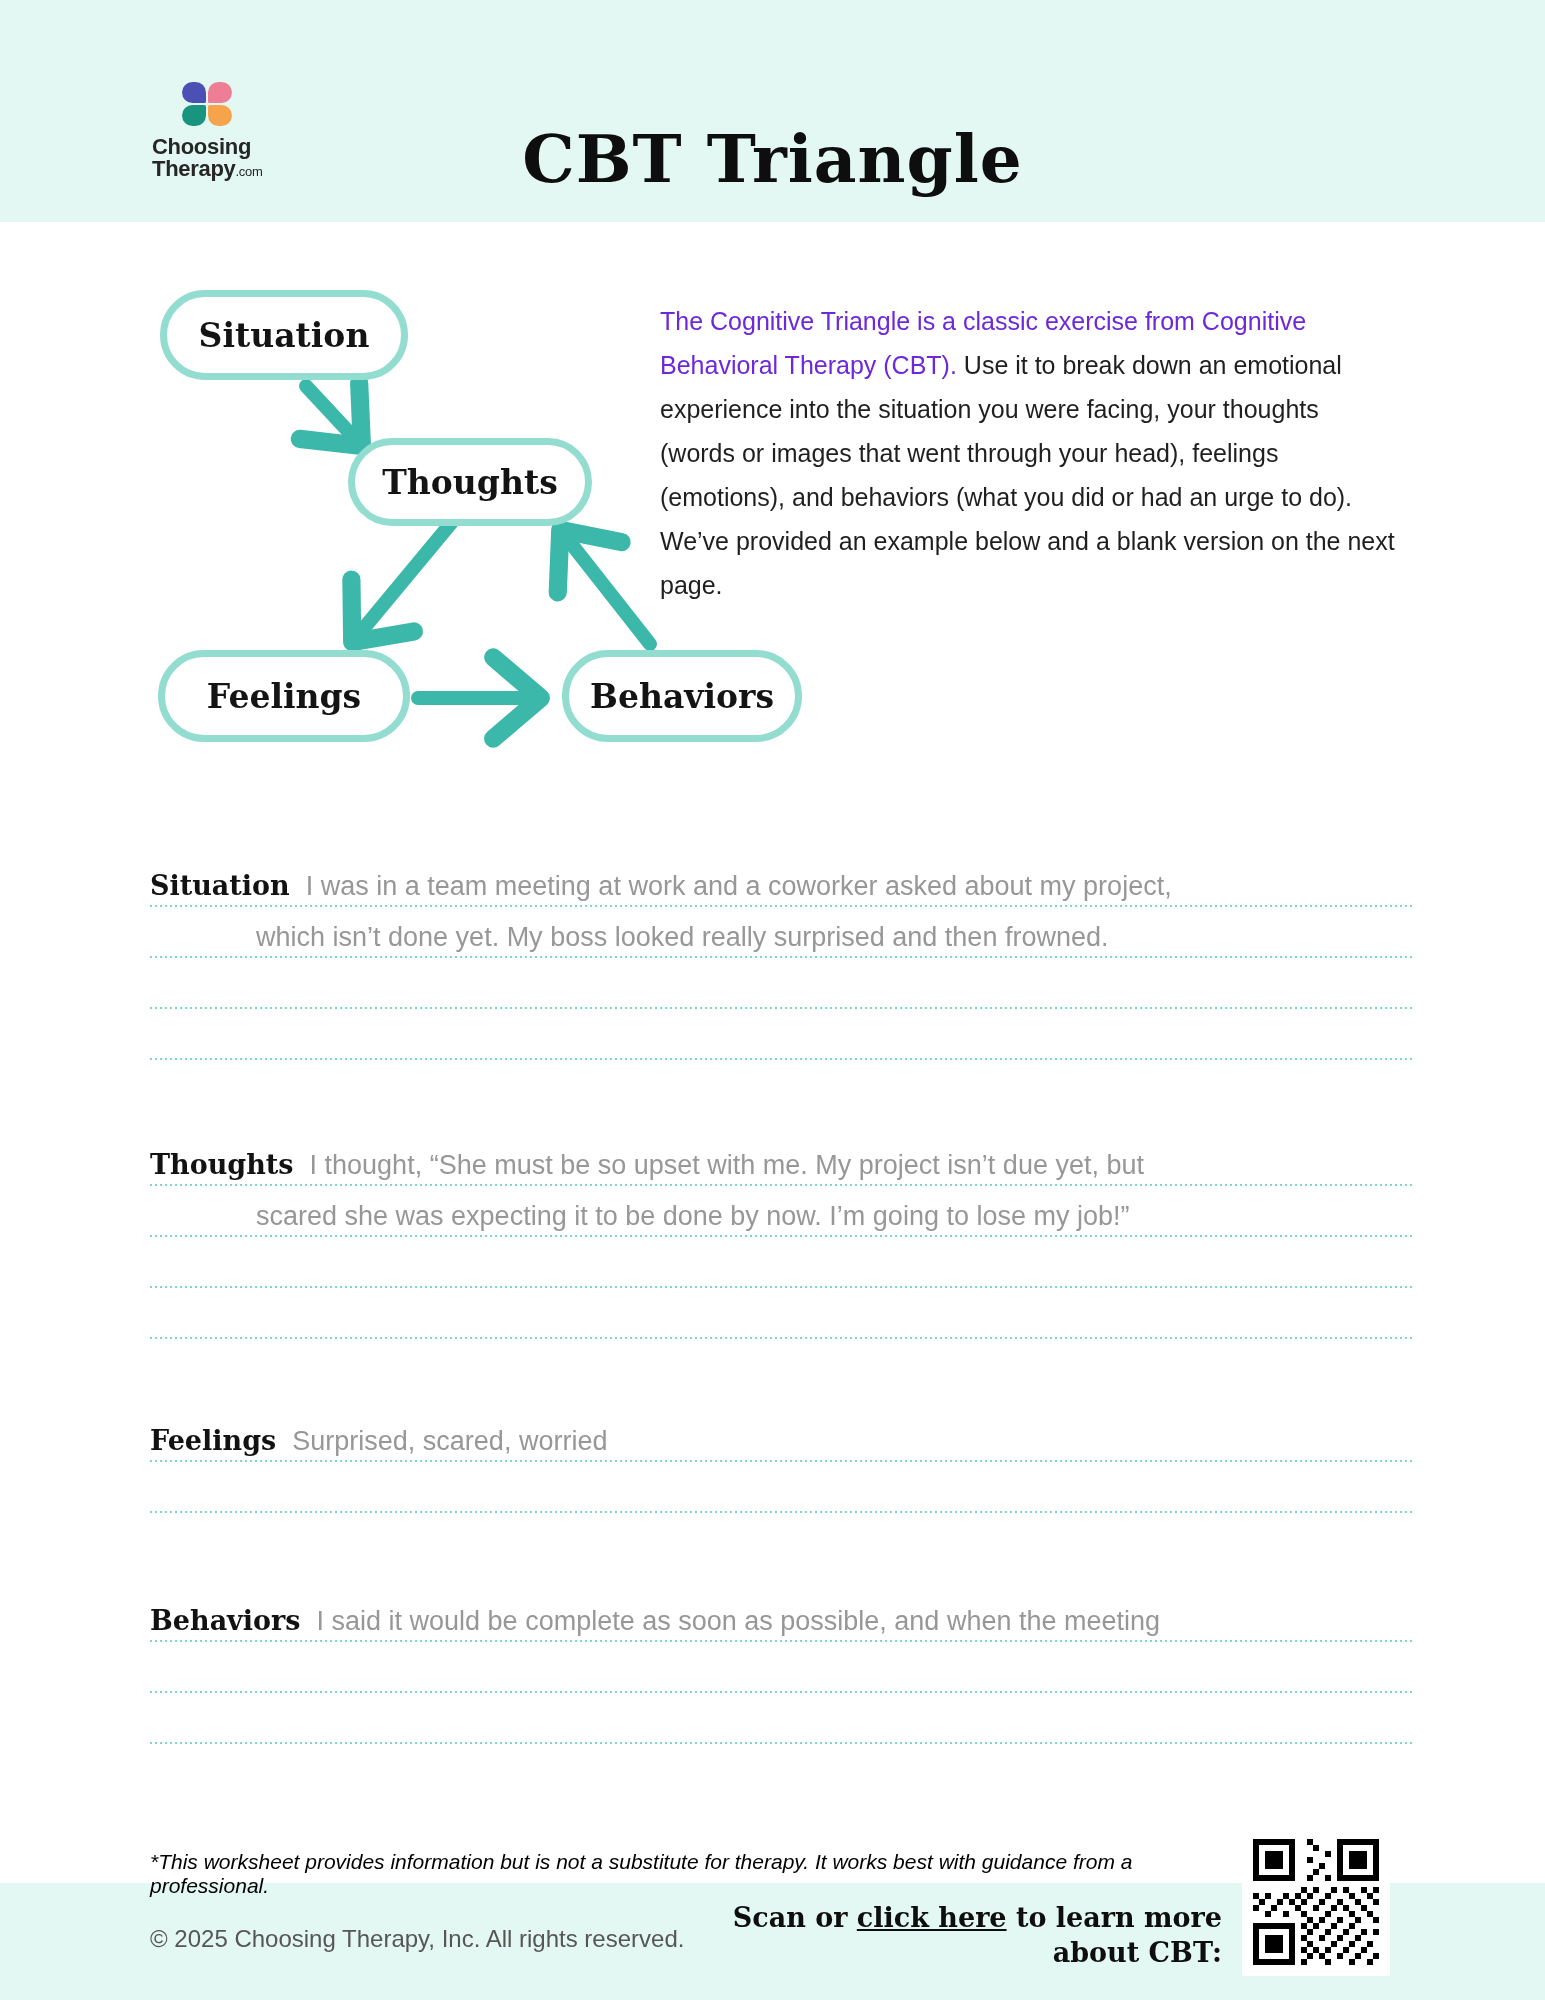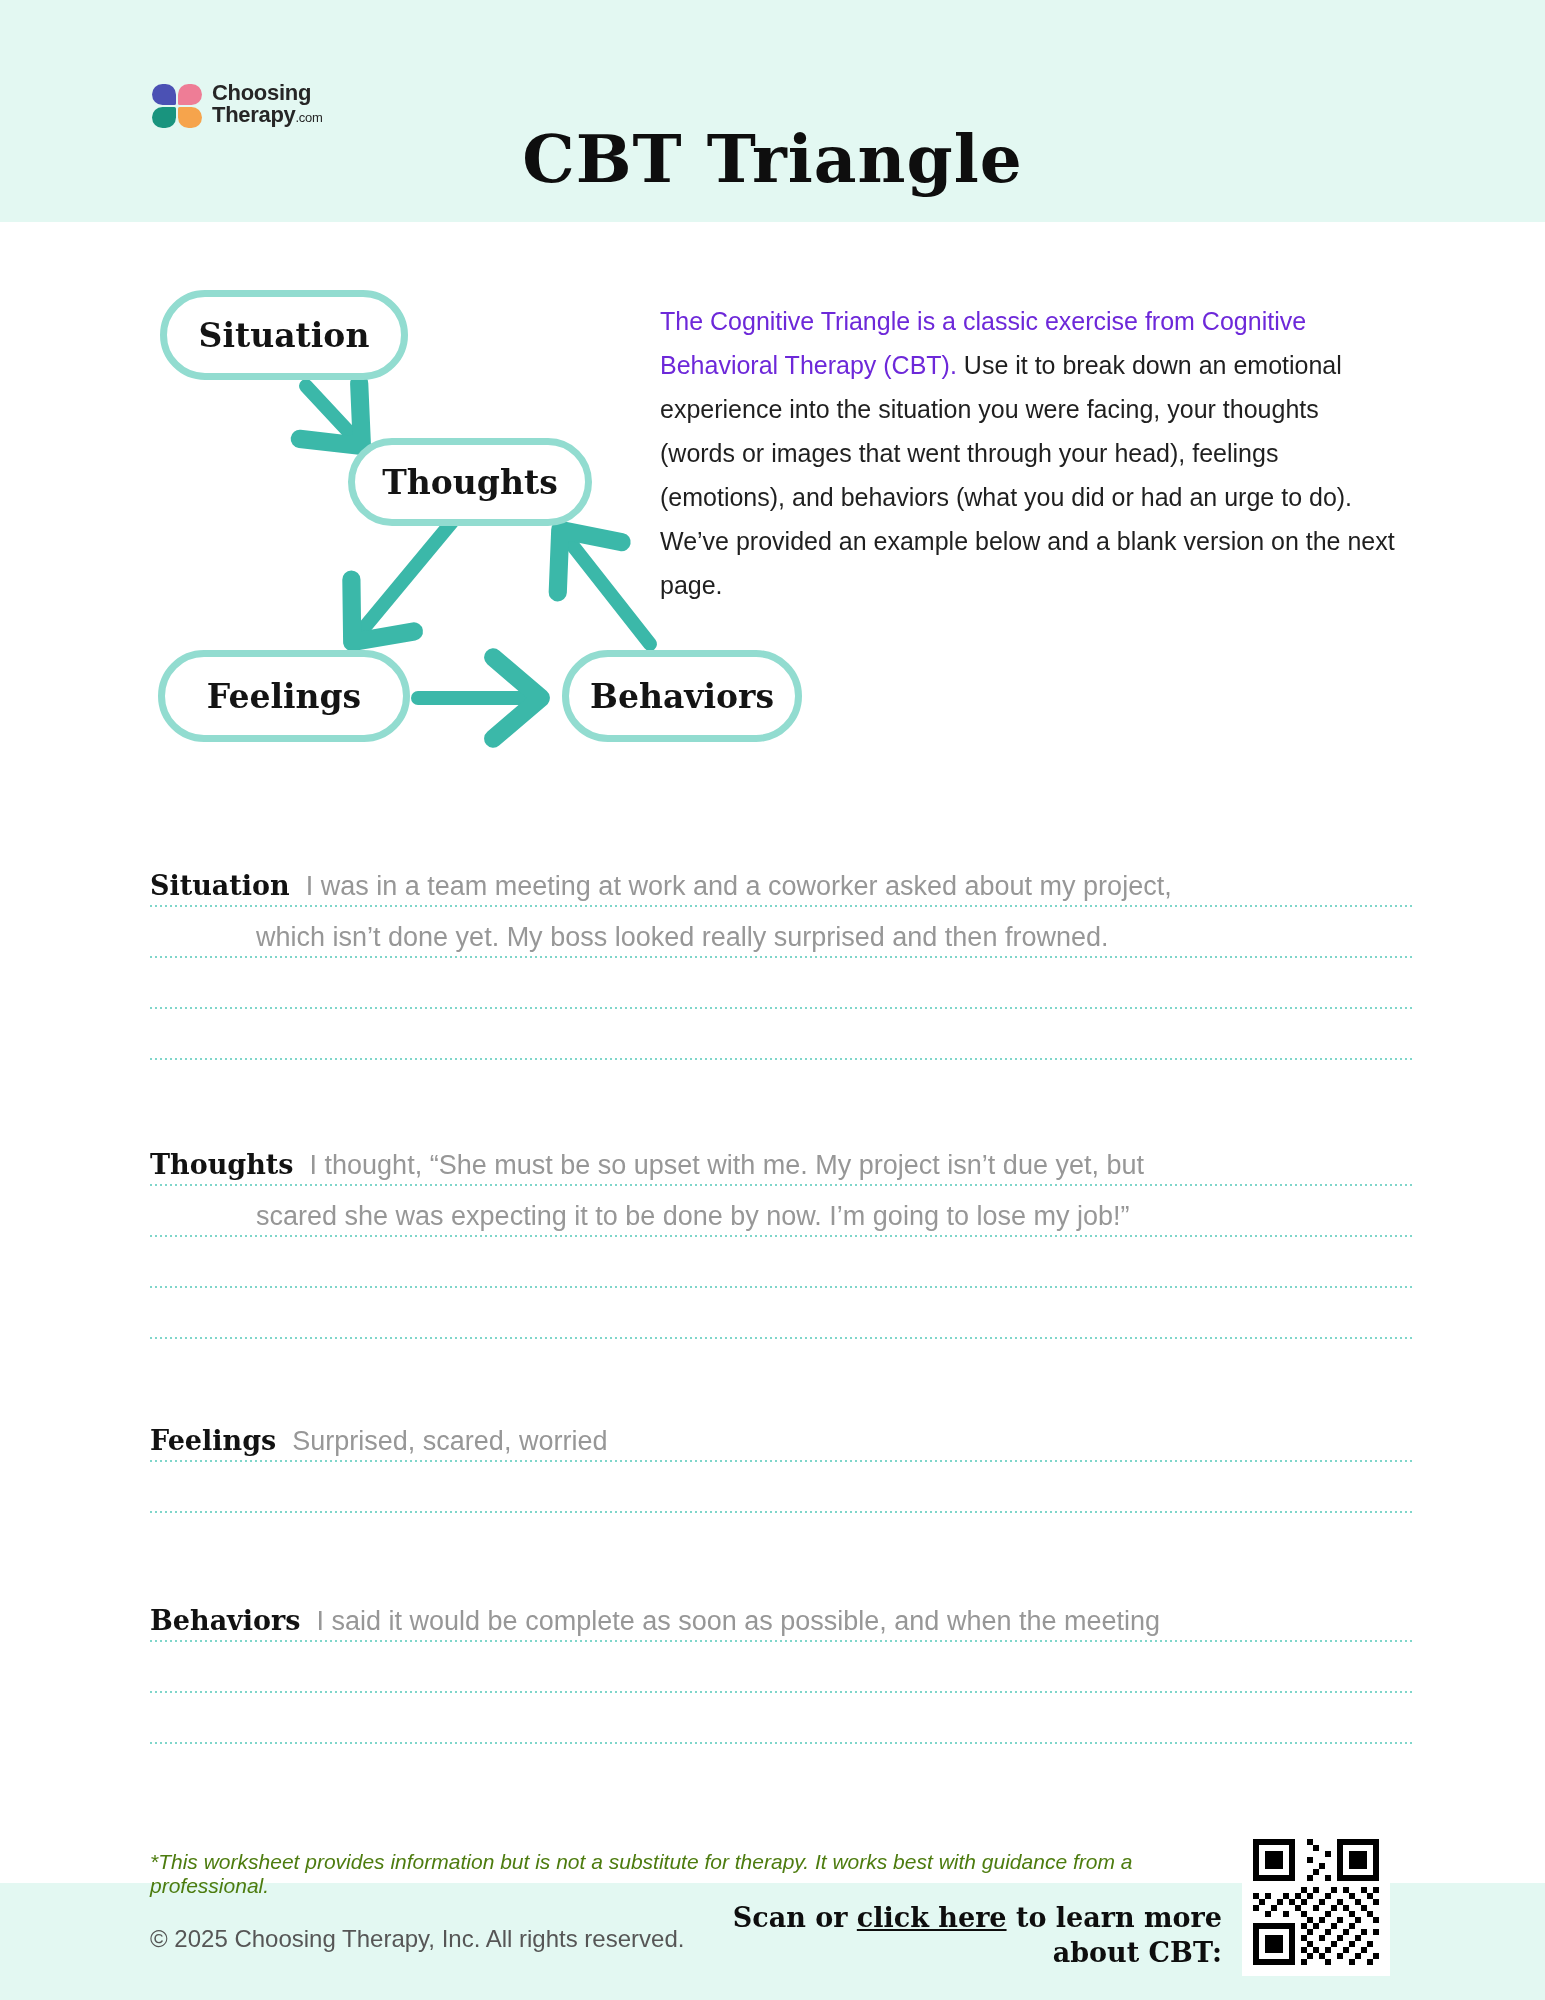--- a/index.html
+++ b/index.html
@@ -3,21 +3,21 @@
 <meta charset="utf-8">
 <style>
   html,body{margin:0;padding:0;background:#ffffff;}
   .page{position:relative;width:1545px;height:2000px;background:#ffffff;overflow:hidden;
         font-family:"Liberation Sans", sans-serif;}
   .band{position:absolute;left:0;width:1545px;background:#e3f8f2;}
   .band-top{top:0;height:222px;}
   .band-bottom{top:1883px;height:117px;}
 
   
-  .brand{position:absolute;left:152px;top:82px;display:flex;align-items:center;gap:10px;}
+  .brand{position:absolute;left:152px;top:82px;display:flex;align-items:center;gap:10px;flex-direction:column;}
   .logo-mark{position:relative;width:50px;height:44px;display:grid;grid-template-columns:24px 24px;
              grid-template-rows:21px 21px;gap:2px;}
   .petal{width:24px;height:21px;}
   .petal.tl{background:#4b51b4;border-radius:13px 13px 2px 13px;}
   .petal.tr{background:#ee7d96;border-radius:13px 13px 13px 2px;}
   .petal.bl{background:#19947e;border-radius:13px 2px 13px 13px;}
   .petal.br{background:#f6a44c;border-radius:2px 13px 13px 13px;}
   .brand-text{color:#262626;font-weight:700;font-size:22px;line-height:22px;letter-spacing:-0.3px;}
   .brand-text .dotcom{font-size:13px;font-weight:400;}
 
@@ -48,21 +48,21 @@
              color:#121212;padding-bottom:6px;white-space:nowrap;}
   .answer{font-size:27px;color:#979797;padding-bottom:5px;padding-left:16px;white-space:nowrap;}
   .answer.cont{padding-left:106px;}
   .sec-situation{top:856px;}
   .sec-thoughts{top:1135px;}
   .sec-feelings{top:1411px;}
   .sec-behaviors{top:1591px;}
 
   
   .disclaimer{position:absolute;left:150px;top:1850px;width:1080px;font-style:italic;
-              font-size:21px;color:#4d7c0f;z-index:2;}
+              font-size:21px;color:#000000;z-index:2;}
   .copyright{position:absolute;left:150px;top:1925px;font-size:24px;color:#565656;z-index:2;}
   .scan-cta{position:absolute;right:323px;top:1900px;width:500px;text-align:right;z-index:2;
             font-family:"DejaVu Serif","Liberation Serif",serif;font-weight:700;
             font-size:27px;line-height:35px;color:#0e0e0e;}
   .scan-cta a{color:#0e0e0e;text-decoration:underline;}
   .qr-box{position:absolute;left:1242px;top:1828px;width:148px;height:148px;background:#ffffff;
           z-index:3;display:flex;align-items:center;justify-content:center;}
 </style>
 </head>
 <body>

